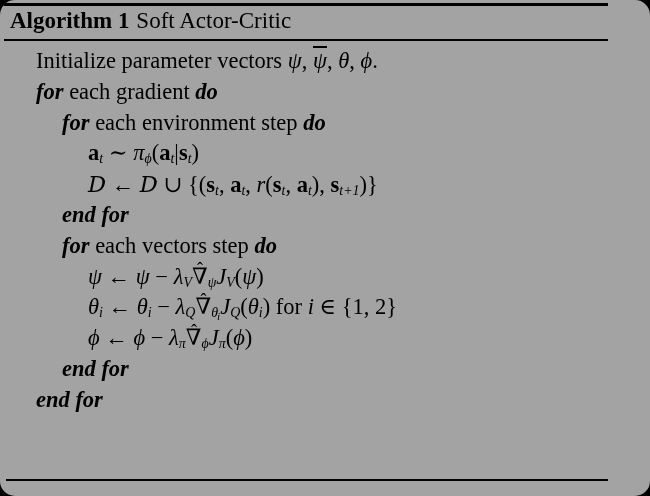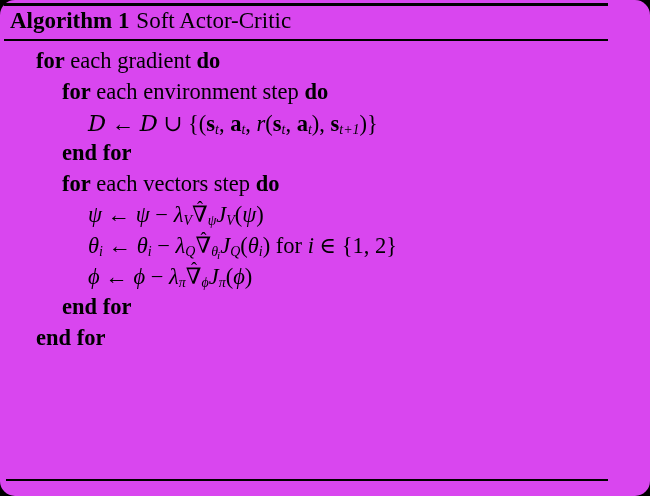--- a/index.html
+++ b/index.html
@@ -7,41 +7,41 @@
     width: 650px; height: 496px;
     background: #000;
     overflow: hidden;
     position: relative;
     font-family: "Liberation Serif", "DejaVu Serif", serif;
     color: #000;
   }
   .page {
     position: absolute; left: 0; top: 0;
     width: 650px; height: 496px;
-    background: #d946ef;
+    background: #a3a3a3;
     border-radius: 15px;
   }
   .rule { position: absolute; background: #000; }
   .rule-top    { left: 4px;  top: 3px;   width: 604px; height: 3px; }
   .rule-mid    { left: 4px;  top: 39px;  width: 604px; height: 2px; }
   .rule-bottom { left: 6px;  top: 479px; width: 602px; height: 2px; }
   .header {
     position: absolute; left: 10px; top: 8px;
     font-size: 23px; white-space: nowrap;
   }
   .header .label { font-weight: bold; margin-right: 0.30em; }
   .algo-body {
     position: absolute; left: 36px; top: 46px;
     font-size: 22.5px; line-height: 30.8px;
     white-space: nowrap;
   }
   .line { height: 30.8px; }
   .line.ind1 { padding-left: 26px; }
   .line.ind2 { padding-left: 52px; }
-  .kw  { font-weight: bold; }
+  .kw  { font-weight: bold; font-style: italic; }
   .rm  { font-style: normal; }
   .it  { font-style: italic; }
   .bfm { font-weight: bold; }
   .cal { font-style: italic; font-family: "DejaVu Serif", serif; }
   .sub  { font-size: 0.62em; font-style: italic; vertical-align: -0.25em; }
   .sub2 { font-size: 0.50em; font-style: italic; vertical-align: -0.52em; margin-left: -1px; }
   .bar  { font-style: italic; text-decoration: overline; text-decoration-thickness: 1.5px; }
   .hat  { position: relative; display: inline-block; }
   .hat .acc {
     position: absolute; top: -0.40em; left: 52%;
@@ -52,22 +52,24 @@
 </head>
 <body>
 
 <div class="page">
   <div class="rule rule-top"></div>
   <div class="header">
     <span class="label">Algorithm 1</span><span class="rm">Soft Actor-Critic</span>
   </div>
   <div class="rule rule-mid"></div>
   <div class="algo-body">
+      <div class="line ind0"><span class="rm">Initialize parameter vectors </span><span class="it">ψ</span><span class="rm">, </span><span class="bar">ψ</span><span class="rm">, </span><span class="it">θ</span><span class="rm">, </span><span class="it">ϕ</span><span class="rm">.</span></div>
       <div class="line ind0"><span class="kw">for</span><span class="rm"> each gradient </span><span class="kw">do</span></div>
       <div class="line ind1"><span class="kw">for</span><span class="rm"> each environment step </span><span class="kw">do</span></div>
+      <div class="line ind2"><span class="bfm">a</span><span class="sub">t</span><span class="rm"> ∼ </span><span class="it">π</span><span class="sub">ϕ</span><span class="rm">(</span><span class="bfm">a</span><span class="sub">t</span><span class="rm">|</span><span class="bfm">s</span><span class="sub">t</span><span class="rm">)</span></div>
       <div class="line ind2"><span class="cal">D</span><span class="rm"> ← </span><span class="cal">D</span><span class="rm"> ∪ {(</span><span class="bfm">s</span><span class="sub">t</span><span class="rm">, </span><span class="bfm">a</span><span class="sub">t</span><span class="rm">, </span><span class="it">r</span><span class="rm">(</span><span class="bfm">s</span><span class="sub">t</span><span class="rm">, </span><span class="bfm">a</span><span class="sub">t</span><span class="rm">), </span><span class="bfm">s</span><span class="sub">t+1</span><span class="rm">)}</span></div>
       <div class="line ind1"><span class="kw">end for</span></div>
       <div class="line ind1"><span class="kw">for</span><span class="rm"> each vectors step </span><span class="kw">do</span></div>
       <div class="line ind2"><span class="it">ψ</span><span class="rm"> ← </span><span class="it">ψ</span><span class="rm"> − </span><span class="it">λ</span><span class="sub">V</span><span class="hat">∇<span class="acc">ˆ</span></span><span class="sub">ψ</span><span class="it">J</span><span class="sub">V</span><span class="rm">(</span><span class="it">ψ</span><span class="rm">)</span></div>
       <div class="line ind2"><span class="it">θ</span><span class="sub">i</span><span class="rm"> ← </span><span class="it">θ</span><span class="sub">i</span><span class="rm"> − </span><span class="it">λ</span><span class="sub">Q</span><span class="hat">∇<span class="acc">ˆ</span></span><span class="sub">θ</span><span class="sub2">i</span><span class="it">J</span><span class="sub">Q</span><span class="rm">(</span><span class="it">θ</span><span class="sub">i</span><span class="rm">) for </span><span class="it">i</span><span class="rm"> ∈ {1, 2}</span></div>
       <div class="line ind2"><span class="it">ϕ</span><span class="rm"> ← </span><span class="it">ϕ</span><span class="rm"> − </span><span class="it">λ</span><span class="sub">π</span><span class="hat">∇<span class="acc">ˆ</span></span><span class="sub">ϕ</span><span class="it">J</span><span class="sub">π</span><span class="rm">(</span><span class="it">ϕ</span><span class="rm">)</span></div>
       <div class="line ind1"><span class="kw">end for</span></div>
       <div class="line ind0"><span class="kw">end for</span></div>
     </div>
   <div class="rule rule-bottom"></div>

